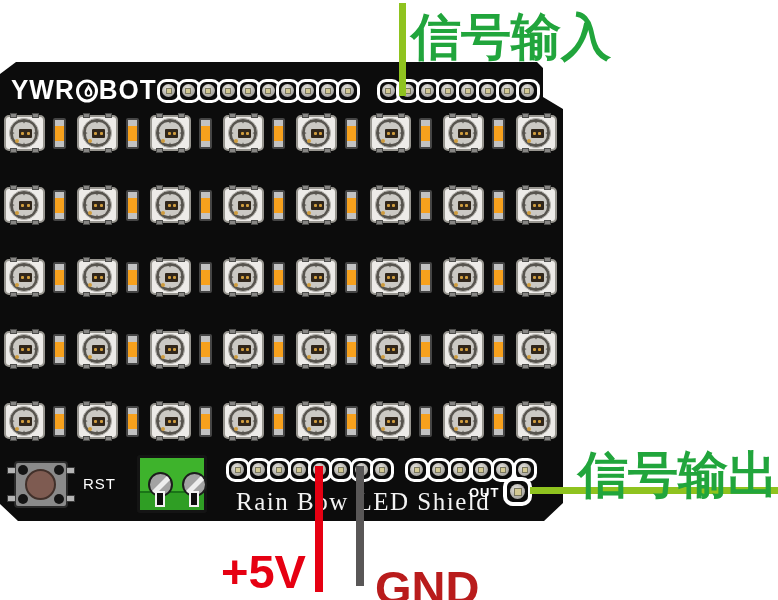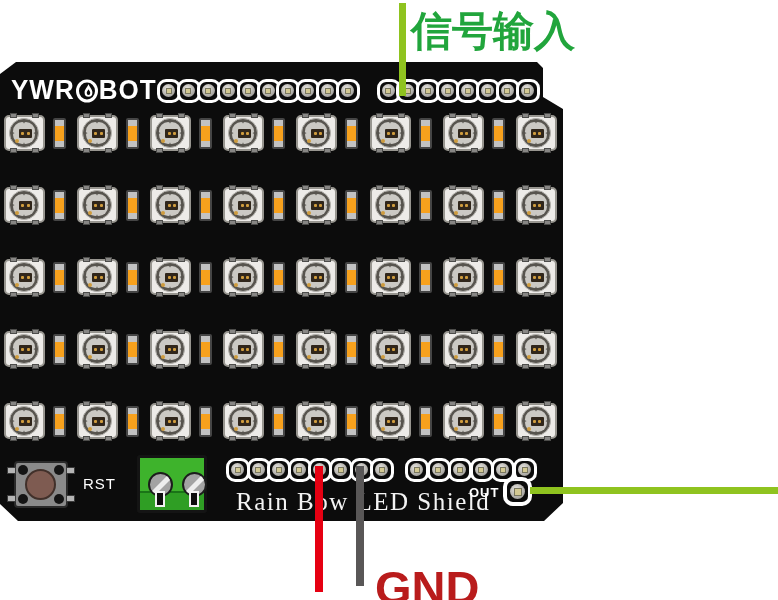--- a/index.html
+++ b/index.html
@@ -13,21 +13,21 @@
         font-weight:bold;font-size:26px;letter-spacing:1px;transform:scaleY(1.05);}
   .flame-ring{display:inline-block;width:22px;height:22px;border:3px solid #fff;border-radius:50%;
         margin:0 1px;position:relative;box-sizing:border-box;}
   .flame-ring svg{position:absolute;left:1px;top:0px;}
   .rst-label{left:83px;top:475px;z-index:3;color:#fff;font-weight:normal;font-size:15px;letter-spacing:1px;}
   .title{left:236px;top:488px;z-index:3;color:#f4f4f4;font-family:"Liberation Serif","DejaVu Serif",serif;
          font-size:25px;letter-spacing:1.5px;white-space:nowrap;}
   .out-label{left:469px;top:485px;z-index:3;color:#fff;font-weight:bold;font-size:13px;letter-spacing:1px;}
 
   
-  .cn{position:absolute;z-index:5;color:var(--anno-green,#21a53c);font-weight:bold;font-size:41px;
+  .cn{position:absolute;z-index:5;color:var(--anno-green,#21a53c);font-weight:bold;font-size:50px;
       font-family:"DejaVu Sans","Liberation Sans",sans-serif;white-space:nowrap;}
   .cn.input{left:411px;top:4px;}
   .cn.output{right:0px;top:442px;}
   .line-green{position:absolute;z-index:4;background:var(--line-green,#8fc31f);}
   .line-in{left:399px;top:3px;width:7px;height:93px;}
   .line-out{left:530px;top:487px;width:248px;height:7px;}
   .big-label{position:absolute;z-index:5;font-weight:bold;font-size:47px;letter-spacing:0px;}
   .p5v{left:221px;top:544px;color:var(--power-red,#e60012);}
   .gnd{left:367px;top:560px;color:#b91c1c;margin-left:8px;}
   .wire{position:absolute;z-index:4;}
@@ -1132,15 +1132,17 @@
         <b class="ps"></b>
       </div>
     </div>
 
   <div class="wire wire-red"></div>
   <div class="wire wire-gray"></div>
 
   <div class="line-green line-in"></div>
   <div class="line-green line-out"></div>
   <div class="cn input">信号输入</div>
+  <div class="cn output">信号输出</div>
+  <div class="big-label p5v">+5V</div>
   <div class="big-label gnd">GND</div>
 
 </div>
 
 </body></html>

